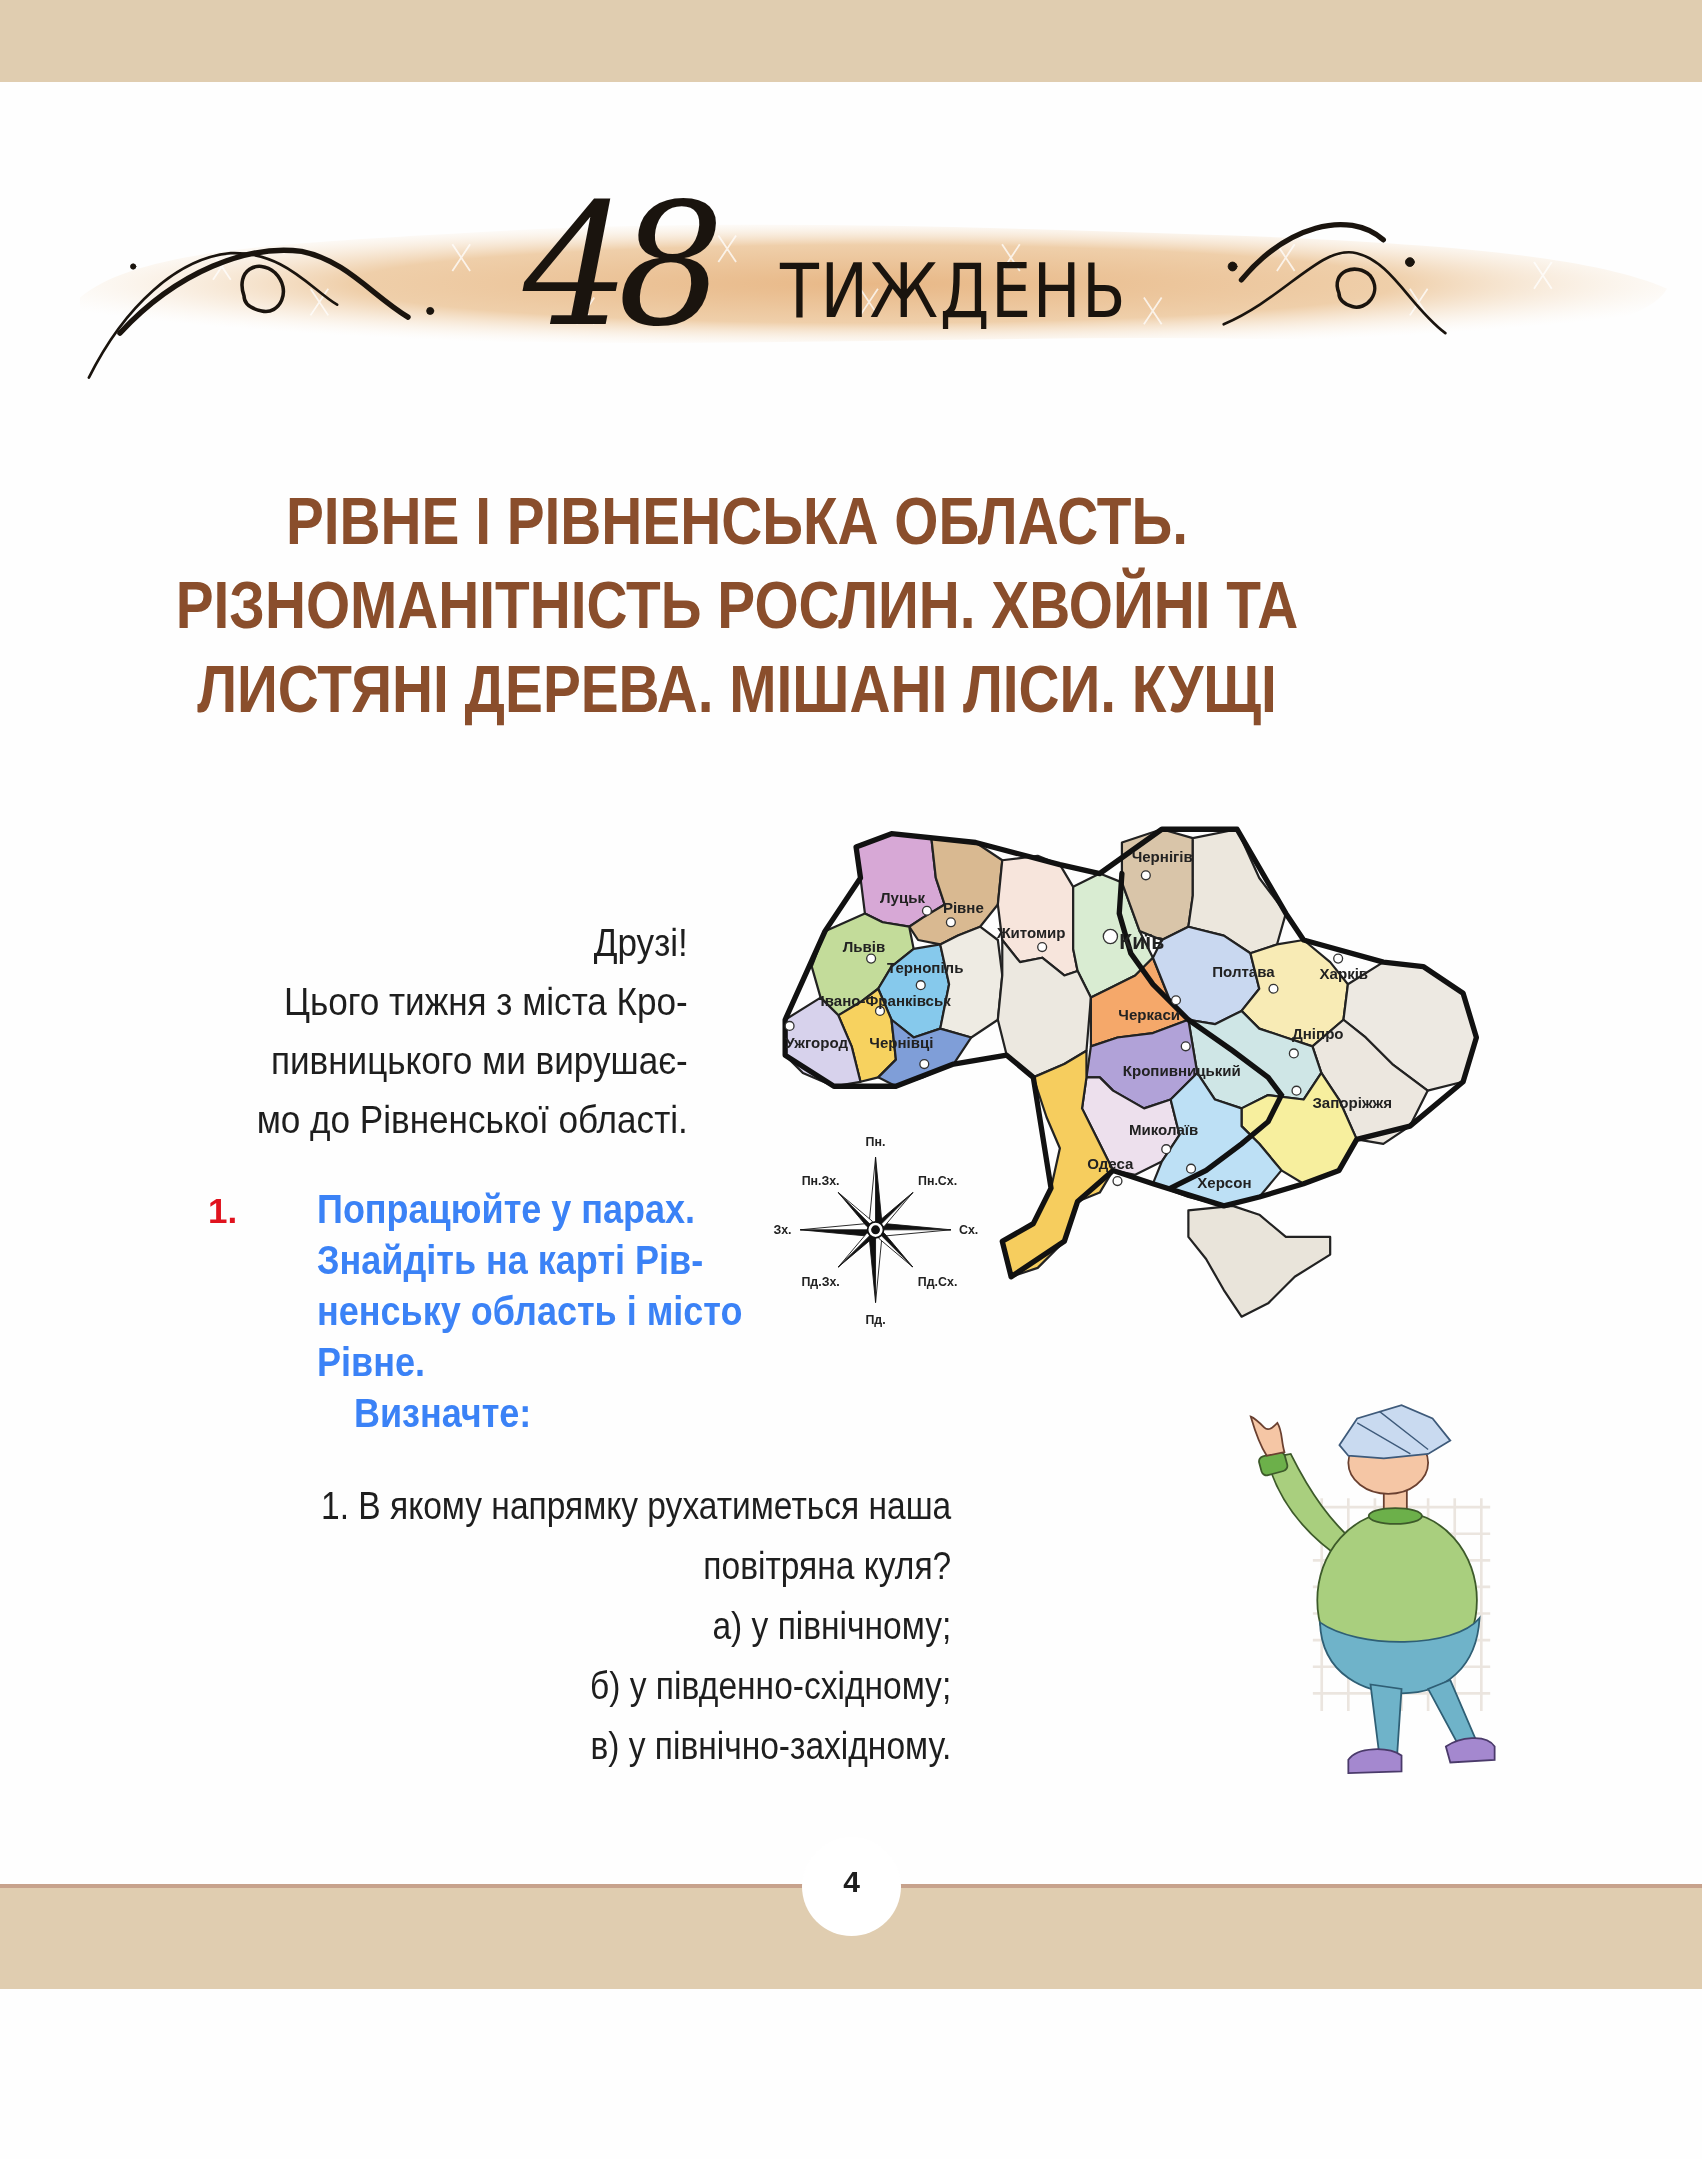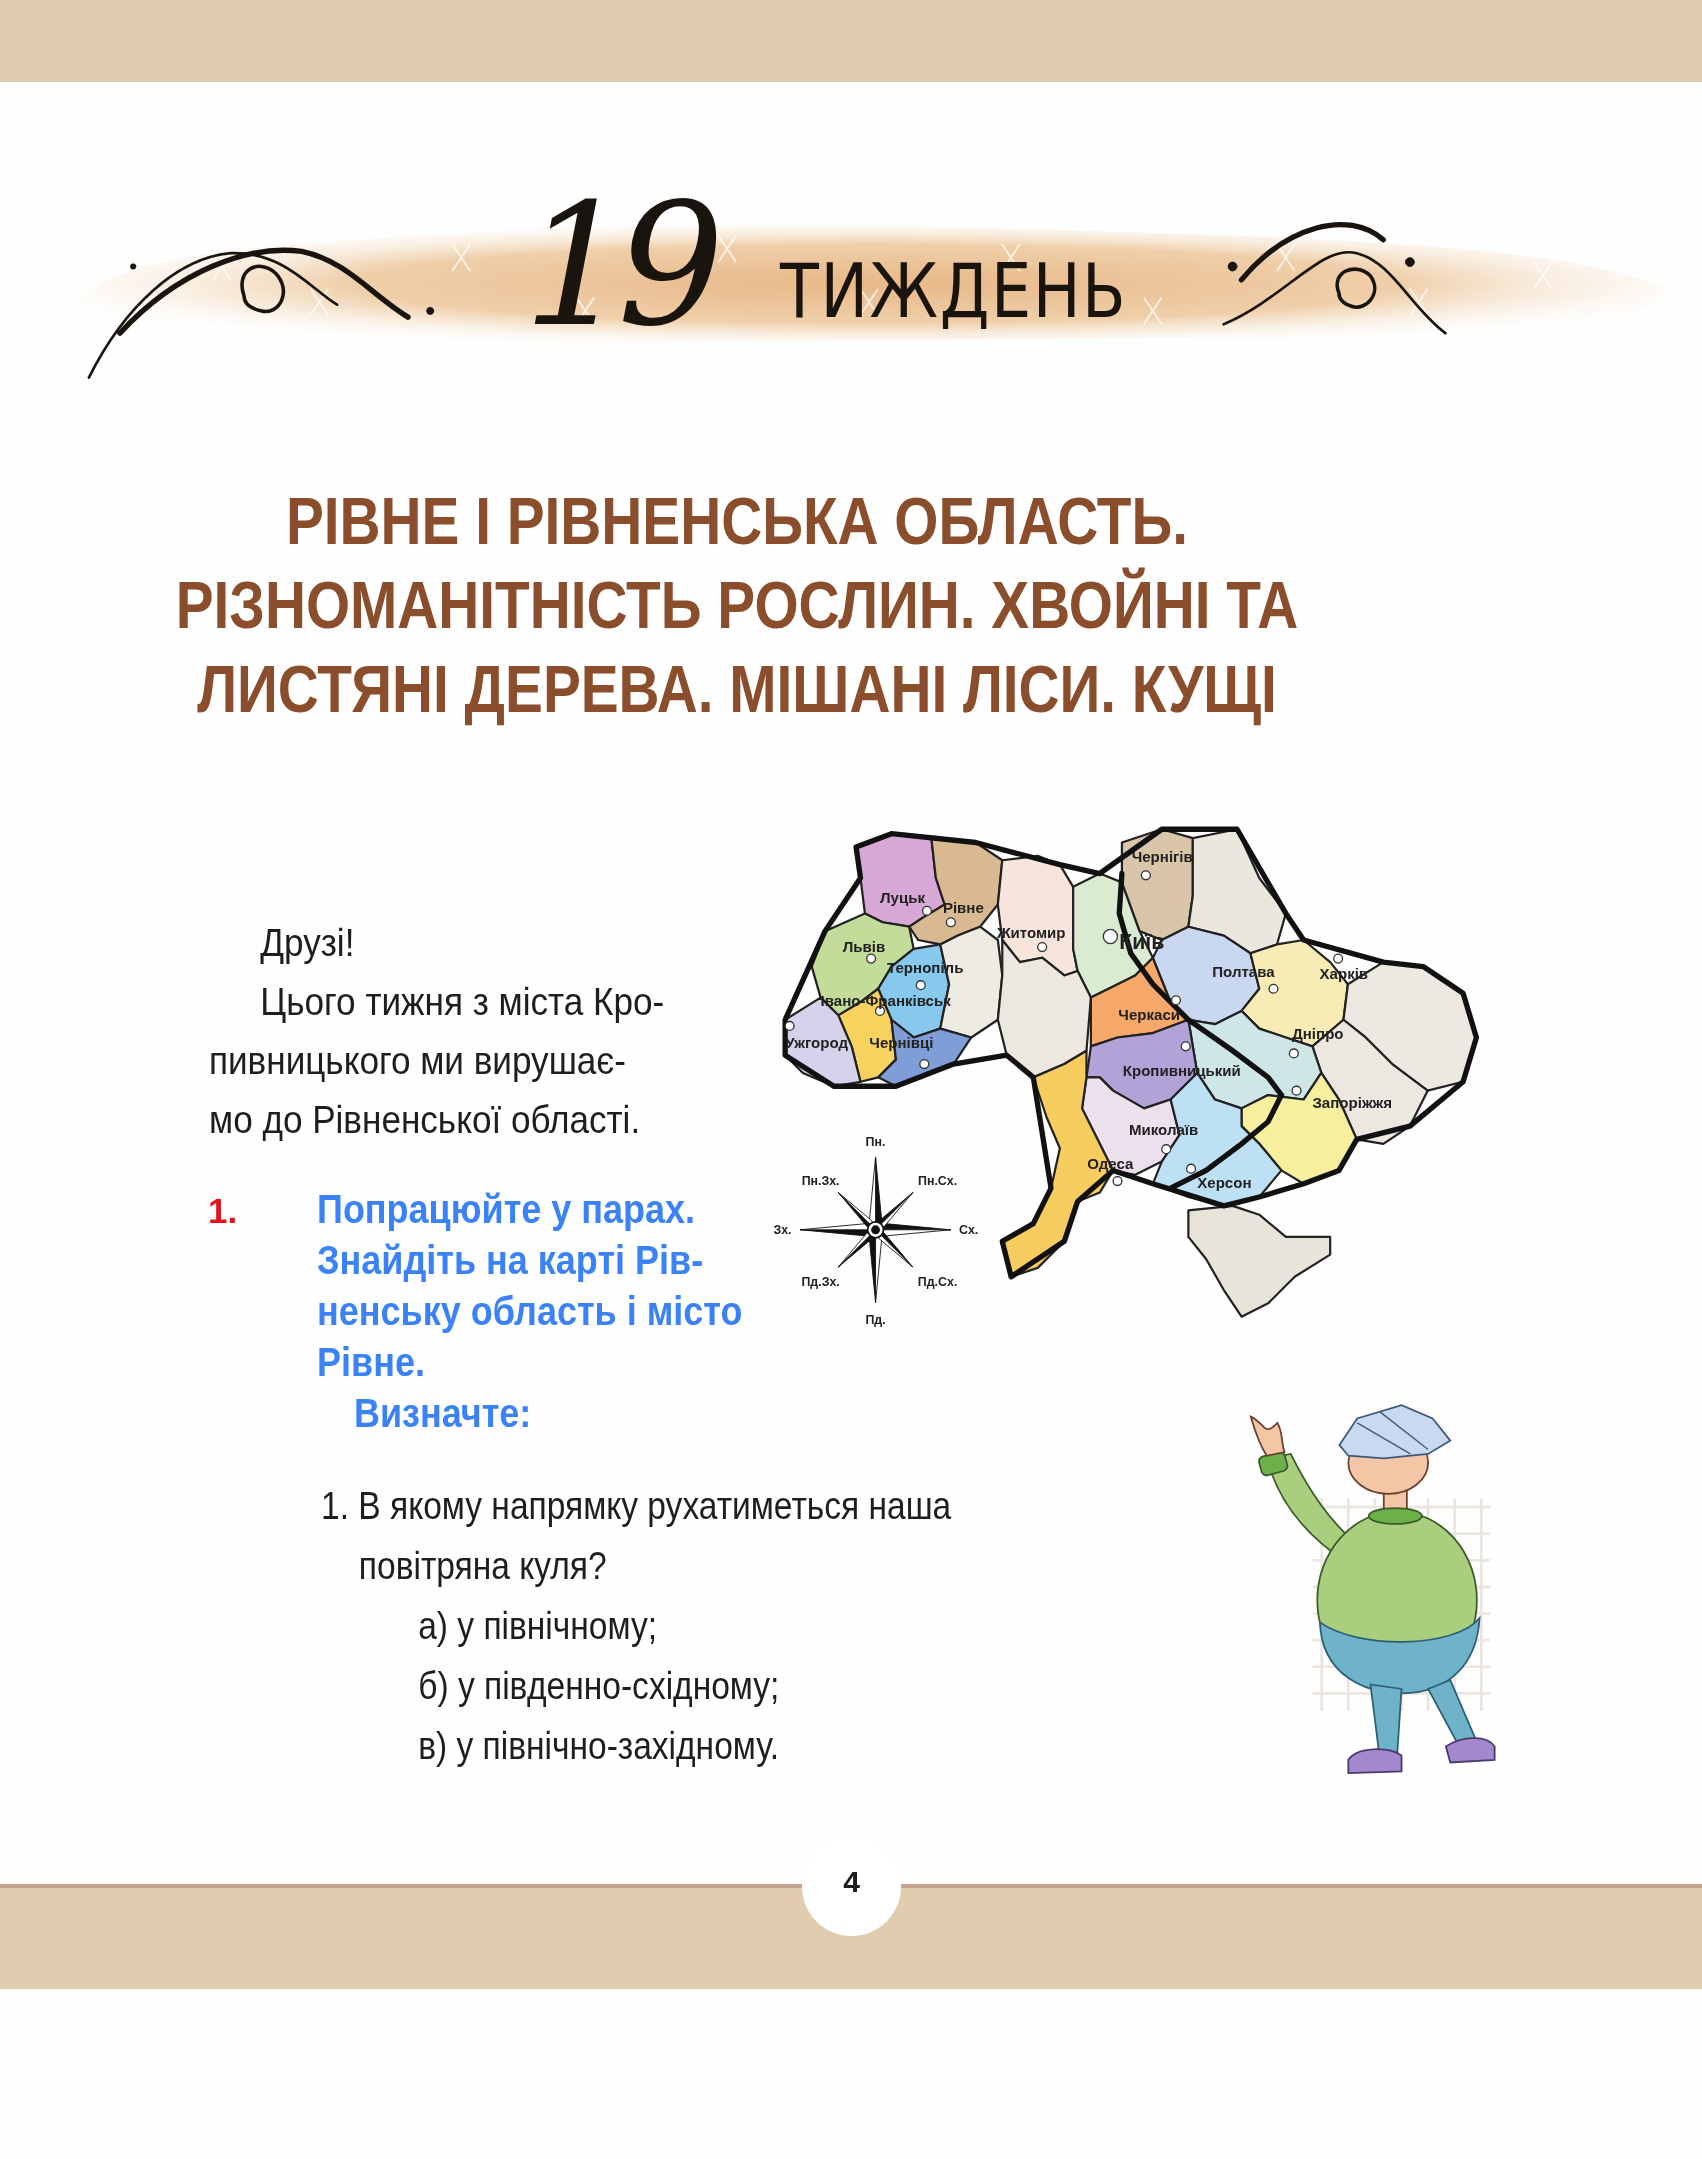--- a/index.html
+++ b/index.html
@@ -19,21 +19,21 @@
   .week-word {
     left: 780px; top: 254px; font-family: "DejaVu Sans", sans-serif; font-size: 74px; line-height: 1;
     color: #1a140e; letter-spacing: 1.8px; transform: scaleX(0.86); transform-origin: left top;
   }
   .title {
     left: 0; width: 1474px; top: 479px; text-align: center;
     font-family: "Liberation Sans", sans-serif; font-weight: bold; font-size: 66px; line-height: 84px;
     color: #8a4e2c;
   }
   .title span { display: block; transform: scaleX(0.86); }
-  .body-text { font-size: 39px; line-height: 59px; color: #1e1e1e; }
+  .body-text { font-size: 39px; line-height: 59px; color: #1e1e1e; text-align: right; }
   .intro { left: 209px; top: 913px; width: 532px; }
   .intro .line { display: block; white-space: nowrap; transform: scaleX(0.9); transform-origin: left; }
   .intro .ind { padding-left: 57px; }
   .task-num { left: 208px; top: 1191px; font-size: 35px; font-weight: bold; color: #e0131e; }
   .task-text { left: 317px; top: 1184px; font-size: 40px; line-height: 51px; font-weight: bold; color: #3b82f6; }
   .task-text .line { display: block; white-space: nowrap; transform: scaleX(0.9); transform-origin: left; }
   .task-text .sub { padding-left: 41px; }
   .question { left: 321px; top: 1476px; font-size: 39px; line-height: 60px; }
   .question .line { display: block; white-space: nowrap; transform: scaleX(0.86); transform-origin: left; }
   .question .cont { padding-left: 44px; }
@@ -76,21 +76,21 @@
   </g>
 
   <g fill="none" stroke="#1a140e" stroke-linecap="round">
     <path d="M1310,100 C1360,40 1430,20 1470,55" stroke-width="6"></path>
     <path d="M1290,150 C1360,120 1400,60 1440,70 C1480,80 1500,130 1540,160" stroke-width="3"></path>
     <path d="M1420,115 C1410,90 1440,80 1455,95 C1470,115 1450,135 1435,130 C1425,127 1420,122 1420,115" stroke-width="4"></path>
     <circle cx="1300" cy="85" r="5" fill="#1a140e"></circle>
     <circle cx="1500" cy="80" r="5" fill="#1a140e"></circle>
   </g>
 </svg>
-<div class="abs week-num">19</div>
+<div class="abs week-num">48</div>
 <div class="abs week-word">ТИЖДЕНЬ</div>
 
 <h1 class="abs title" style="margin:0;">
   <span>РІВНЕ І РІВНЕНСЬКА ОБЛАСТЬ.</span>
   <span>РІЗНОМАНІТНІСТЬ РОСЛИН. ХВОЙНІ ТА</span>
   <span>ЛИСТЯНІ ДЕРЕВА. МІШАНІ ЛІСИ. КУЩІ</span>
 </h1>
 
 <div class="abs body-text intro">
   <span class="line ind">Друзі!</span>

